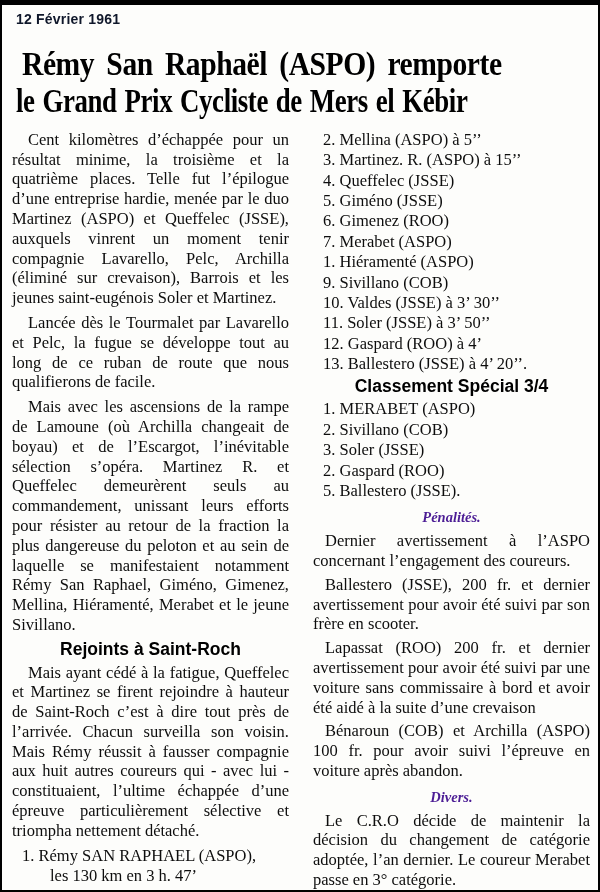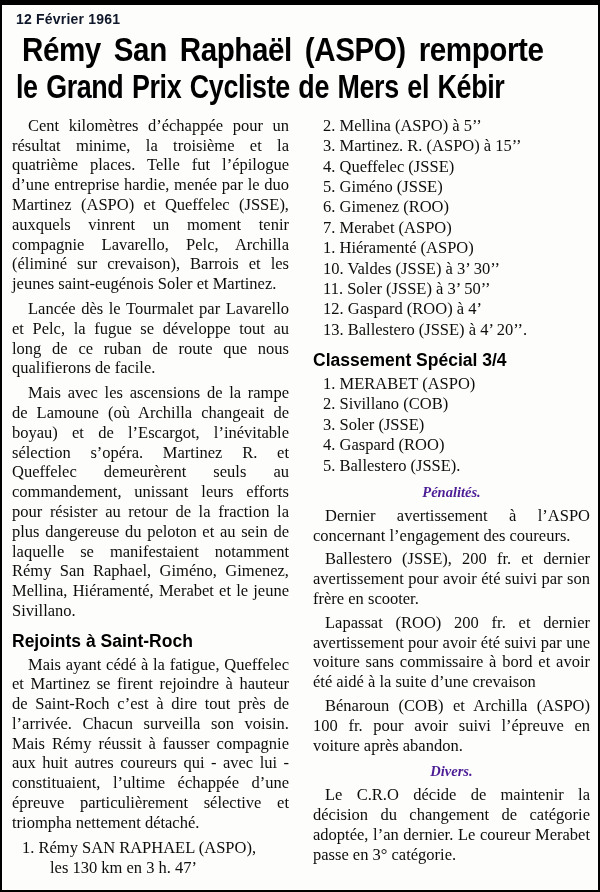--- a/index.html
+++ b/index.html
@@ -14,35 +14,35 @@
     font-family:"Liberation Serif", serif;
     color:#0d0d0d;
     overflow:hidden;
   }
   .date{
     font-family:"Liberation Sans", sans-serif;
     font-weight:700;font-size:14px;
     margin:3px 0 1px 10px;letter-spacing:.2px;color:#0f172a;
   }
   .headline{
-    margin:4px 0 7px 10px;
-    font-family:Liberation Sans, sans-serif;
+    margin:18px 0 7px 10px;
+    font-family:Liberation Serif, serif;
     font-weight:700;color:#000;
   }
   .hl{display:block;white-space:nowrap;font-size:34px;line-height:1.1;transform-origin:0 50%;letter-spacing:-.5px;}
   .hl1{transform:scaleX(.87);word-spacing:6px;margin-left:6px;}
   .hl2{transform:scaleX(.79);word-spacing:2px;}
   .columns{display:flex;gap:24px;padding:3px 2px 0 6px;}
   .col{flex:1;min-width:0;font-size:16.5px;line-height:19.8px;text-align:justify;}
   .col p{margin:0 0 5px;text-indent:16px;}
   .sans-head{
     font-family:"Liberation Sans", sans-serif;
     font-weight:700;font-size:17.5px;
-    text-indent:0;
-    margin:11px 0 3px;color:#000;
+    text-align:center;text-indent:0;
+    margin:2px 0 3px;color:#000;
   }
   .results{list-style:none;margin:0 0 2px;padding:0 0 0 10px;text-align:left;}
   .results li{line-height:20.4px;white-space:nowrap;overflow:hidden;}
   .italic-head{
     font-style:italic;font-weight:700;font-size:14.5px;
     text-align:center;margin:7px 0 3px;color:#4c1d95;
   }
   .rp p{text-indent:12px;margin:0 0 4px;}
   .winner{text-align:left;line-height:20.5px;}
   .winner .l1{padding-left:10px;white-space:nowrap;}
@@ -76,31 +76,32 @@
 
     <div class="col rp">
       <ul class="results">
           <li>2. Mellina (ASPO) à 5’’</li>
           <li>3. Martinez. R. (ASPO) à 15’’</li>
           <li>4. Queffelec (JSSE)</li>
           <li>5. Giméno (JSSE)</li>
           <li>6. Gimenez (ROO)</li>
           <li>7. Merabet (ASPO)</li>
           <li>1. Hiéramenté (ASPO)</li>
+          <li>9. Sivillano (COB)</li>
           <li>10. Valdes (JSSE) à 3’ 30’’</li>
           <li>11. Soler (JSSE) à 3’ 50’’</li>
           <li>12. Gaspard (ROO) à 4’</li>
           <li>13. Ballestero (JSSE) à 4’ 20’’.</li>
         </ul>
       <h3 class="sans-head">Classement Spécial 3/4</h3>
       <ul class="results">
           <li>1. MERABET (ASPO)</li>
           <li>2. Sivillano (COB)</li>
           <li>3. Soler (JSSE)</li>
-          <li>4. Gaspard (ROO)</li>
+          <li>2. Gaspard (ROO)</li>
           <li>5. Ballestero (JSSE).</li>
         </ul>
       <h4 class="italic-head">Pénalités.</h4>
       <p>Dernier avertissement à l’ASPO concernant l’engagement des coureurs.</p>
       <p>Ballestero (JSSE), 200 fr.  et dernier avertissement pour avoir été suivi par son frère en scooter.</p>
       <p>Lapassat (ROO) 200 fr. et dernier avertissement pour avoir été suivi par une voiture sans commissaire à bord et avoir été aidé à la suite d’une crevaison</p>
       <p>Bénaroun (COB) et Archilla (ASPO) 100 fr. pour avoir suivi l’épreuve en voiture après abandon.</p>
       <h4 class="italic-head">Divers.</h4>
       <p>Le C.R.O décide de maintenir la décision du changement de catégorie adoptée, l’an dernier. Le coureur Merabet passe en 3° catégorie.</p>
     </div>

